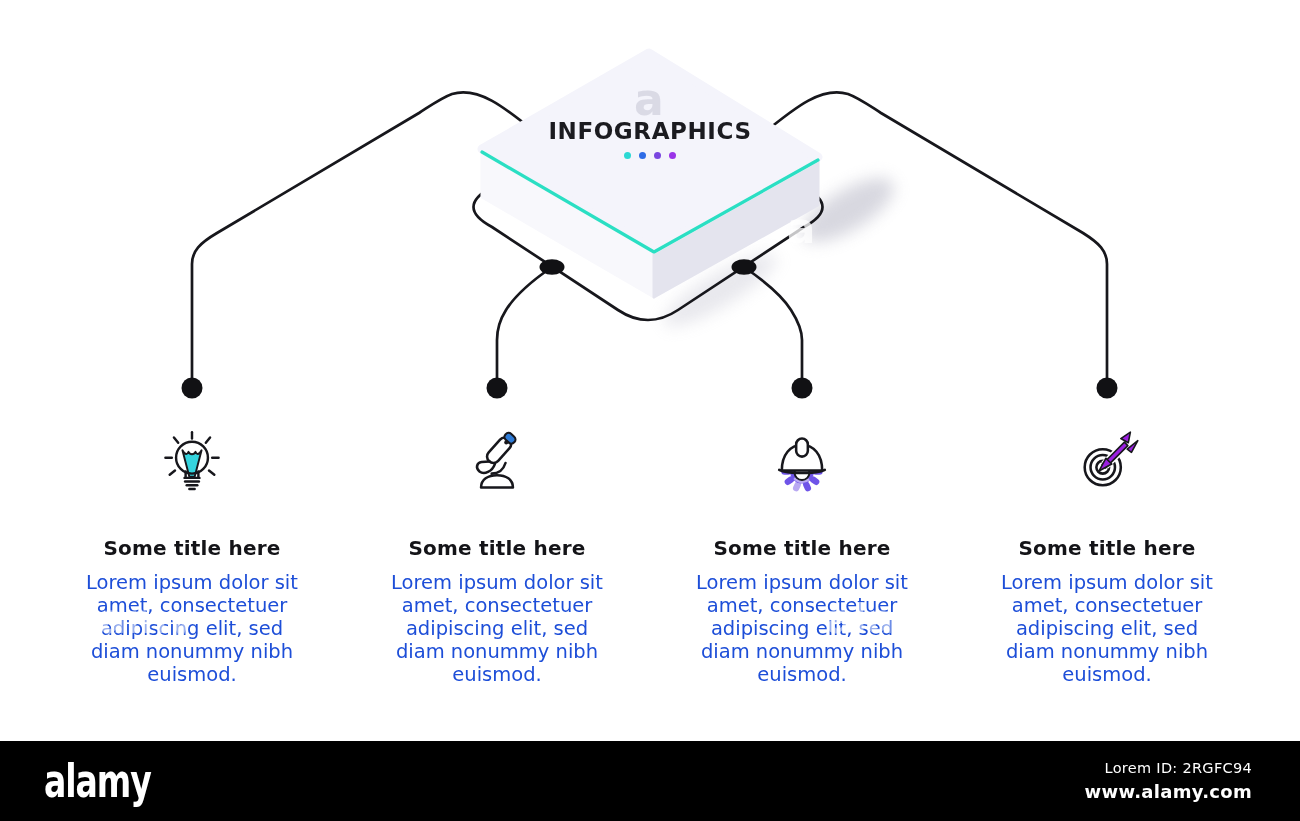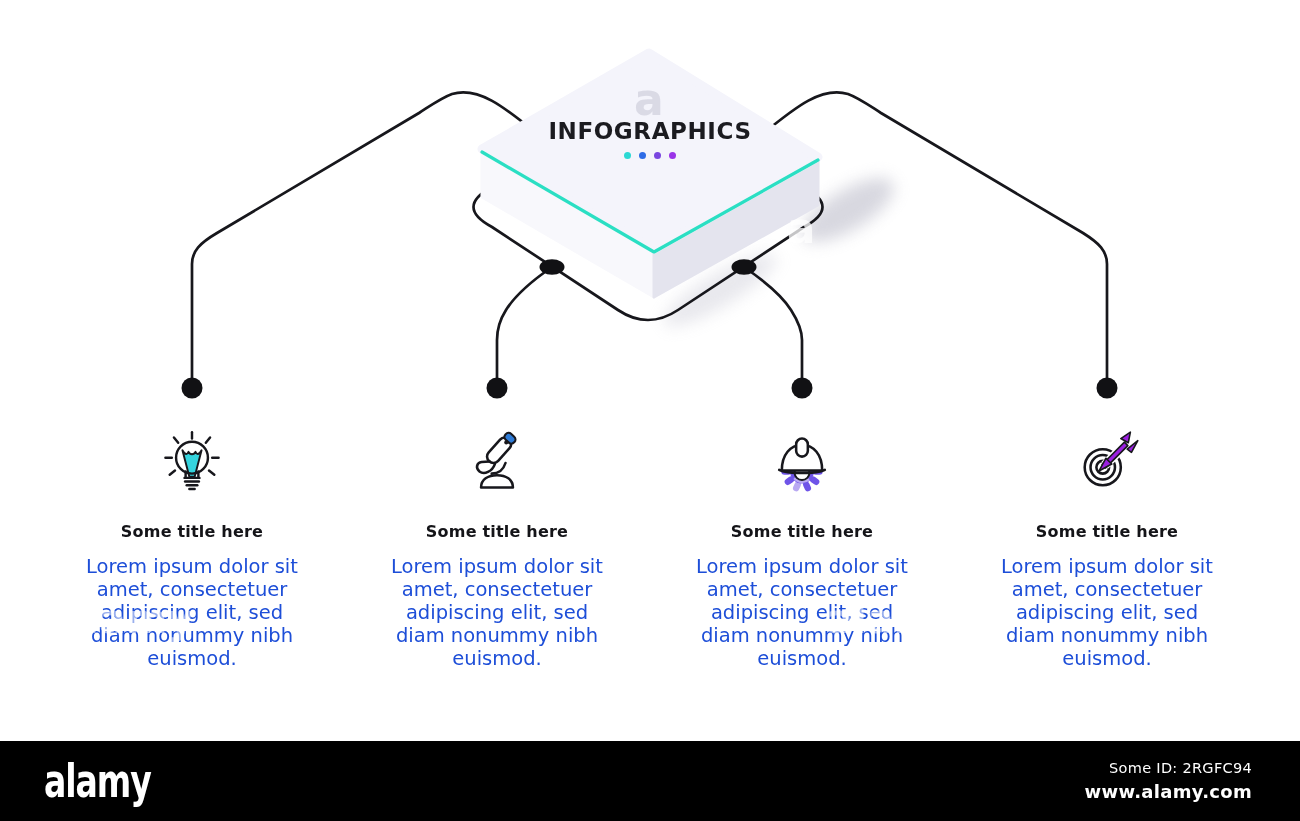--- a/index.html
+++ b/index.html
@@ -10,21 +10,21 @@
   
   .hub-text{position:absolute;left:490px;top:118px;width:320px;text-align:center;z-index:2;}
   .hub-title{font-size:23px;font-weight:800;letter-spacing:.6px;color:#1b1b20;line-height:26px;}
   .hub-subtitle{font-size:14px;font-weight:400;letter-spacing:4px;color:#5e5e68;line-height:18px;margin-top:3px;}
   .hub-dots{display:flex;justify-content:center;gap:8px;margin-top:8px;}
   .hub-dot{width:7px;height:7px;border-radius:50%;}
 
   
   .col{position:absolute;top:424px;width:250px;text-align:center;z-index:2;}
   .col-icon{height:78px;display:flex;align-items:center;justify-content:center;}
-  .col-title{margin:16px 0 0 0;font-size:16px;font-weight:700;color:#141418;line-height:28px;letter-spacing:.2px;}
+  .col-title{margin:32px 0 0 0;font-size:20px;font-weight:700;color:#141418;line-height:28px;letter-spacing:.2px;}
   .col-body{margin:9px 0 0 0;font-size:19.5px;font-weight:400;color:#1d4ed8;line-height:23px;white-space:pre-line;}
 
   
   .wm{position:absolute;z-index:3;font-weight:700;pointer-events:none;}
   .wm-a1{left:634px;top:74px;font-size:44px;color:rgba(150,150,172,.28);}
   .wm-a2{left:787px;top:204px;font-size:42px;color:rgba(255,255,255,.75);}
   .wm-w1{left:58px;top:596px;font-size:40px;color:rgba(255,255,255,.55);}
   .wm-w2{left:826px;top:596px;font-size:40px;color:rgba(255,255,255,.55);}
 
   
@@ -191,18 +191,18 @@
   </div>
 
   <div class="wm wm-a1">a</div>
   <div class="wm wm-a2">a</div>
   <div class="wm wm-w1">alamy</div>
   <div class="wm wm-w2">alamy</div>
 
   <div class="footer" style="background: rgb(0, 0, 0);">
     <div class="alamy-logo">alamy</div>
     <div class="footer-right">
-      <div class="image-id">Some ID: 2RGFC94</div>
+      <div class="image-id">Lorem ID: 2RGFC94</div>
       <div class="footer-url">www.alamy.com</div>
     </div>
   </div>
 
 </div>
 
 </body></html>

